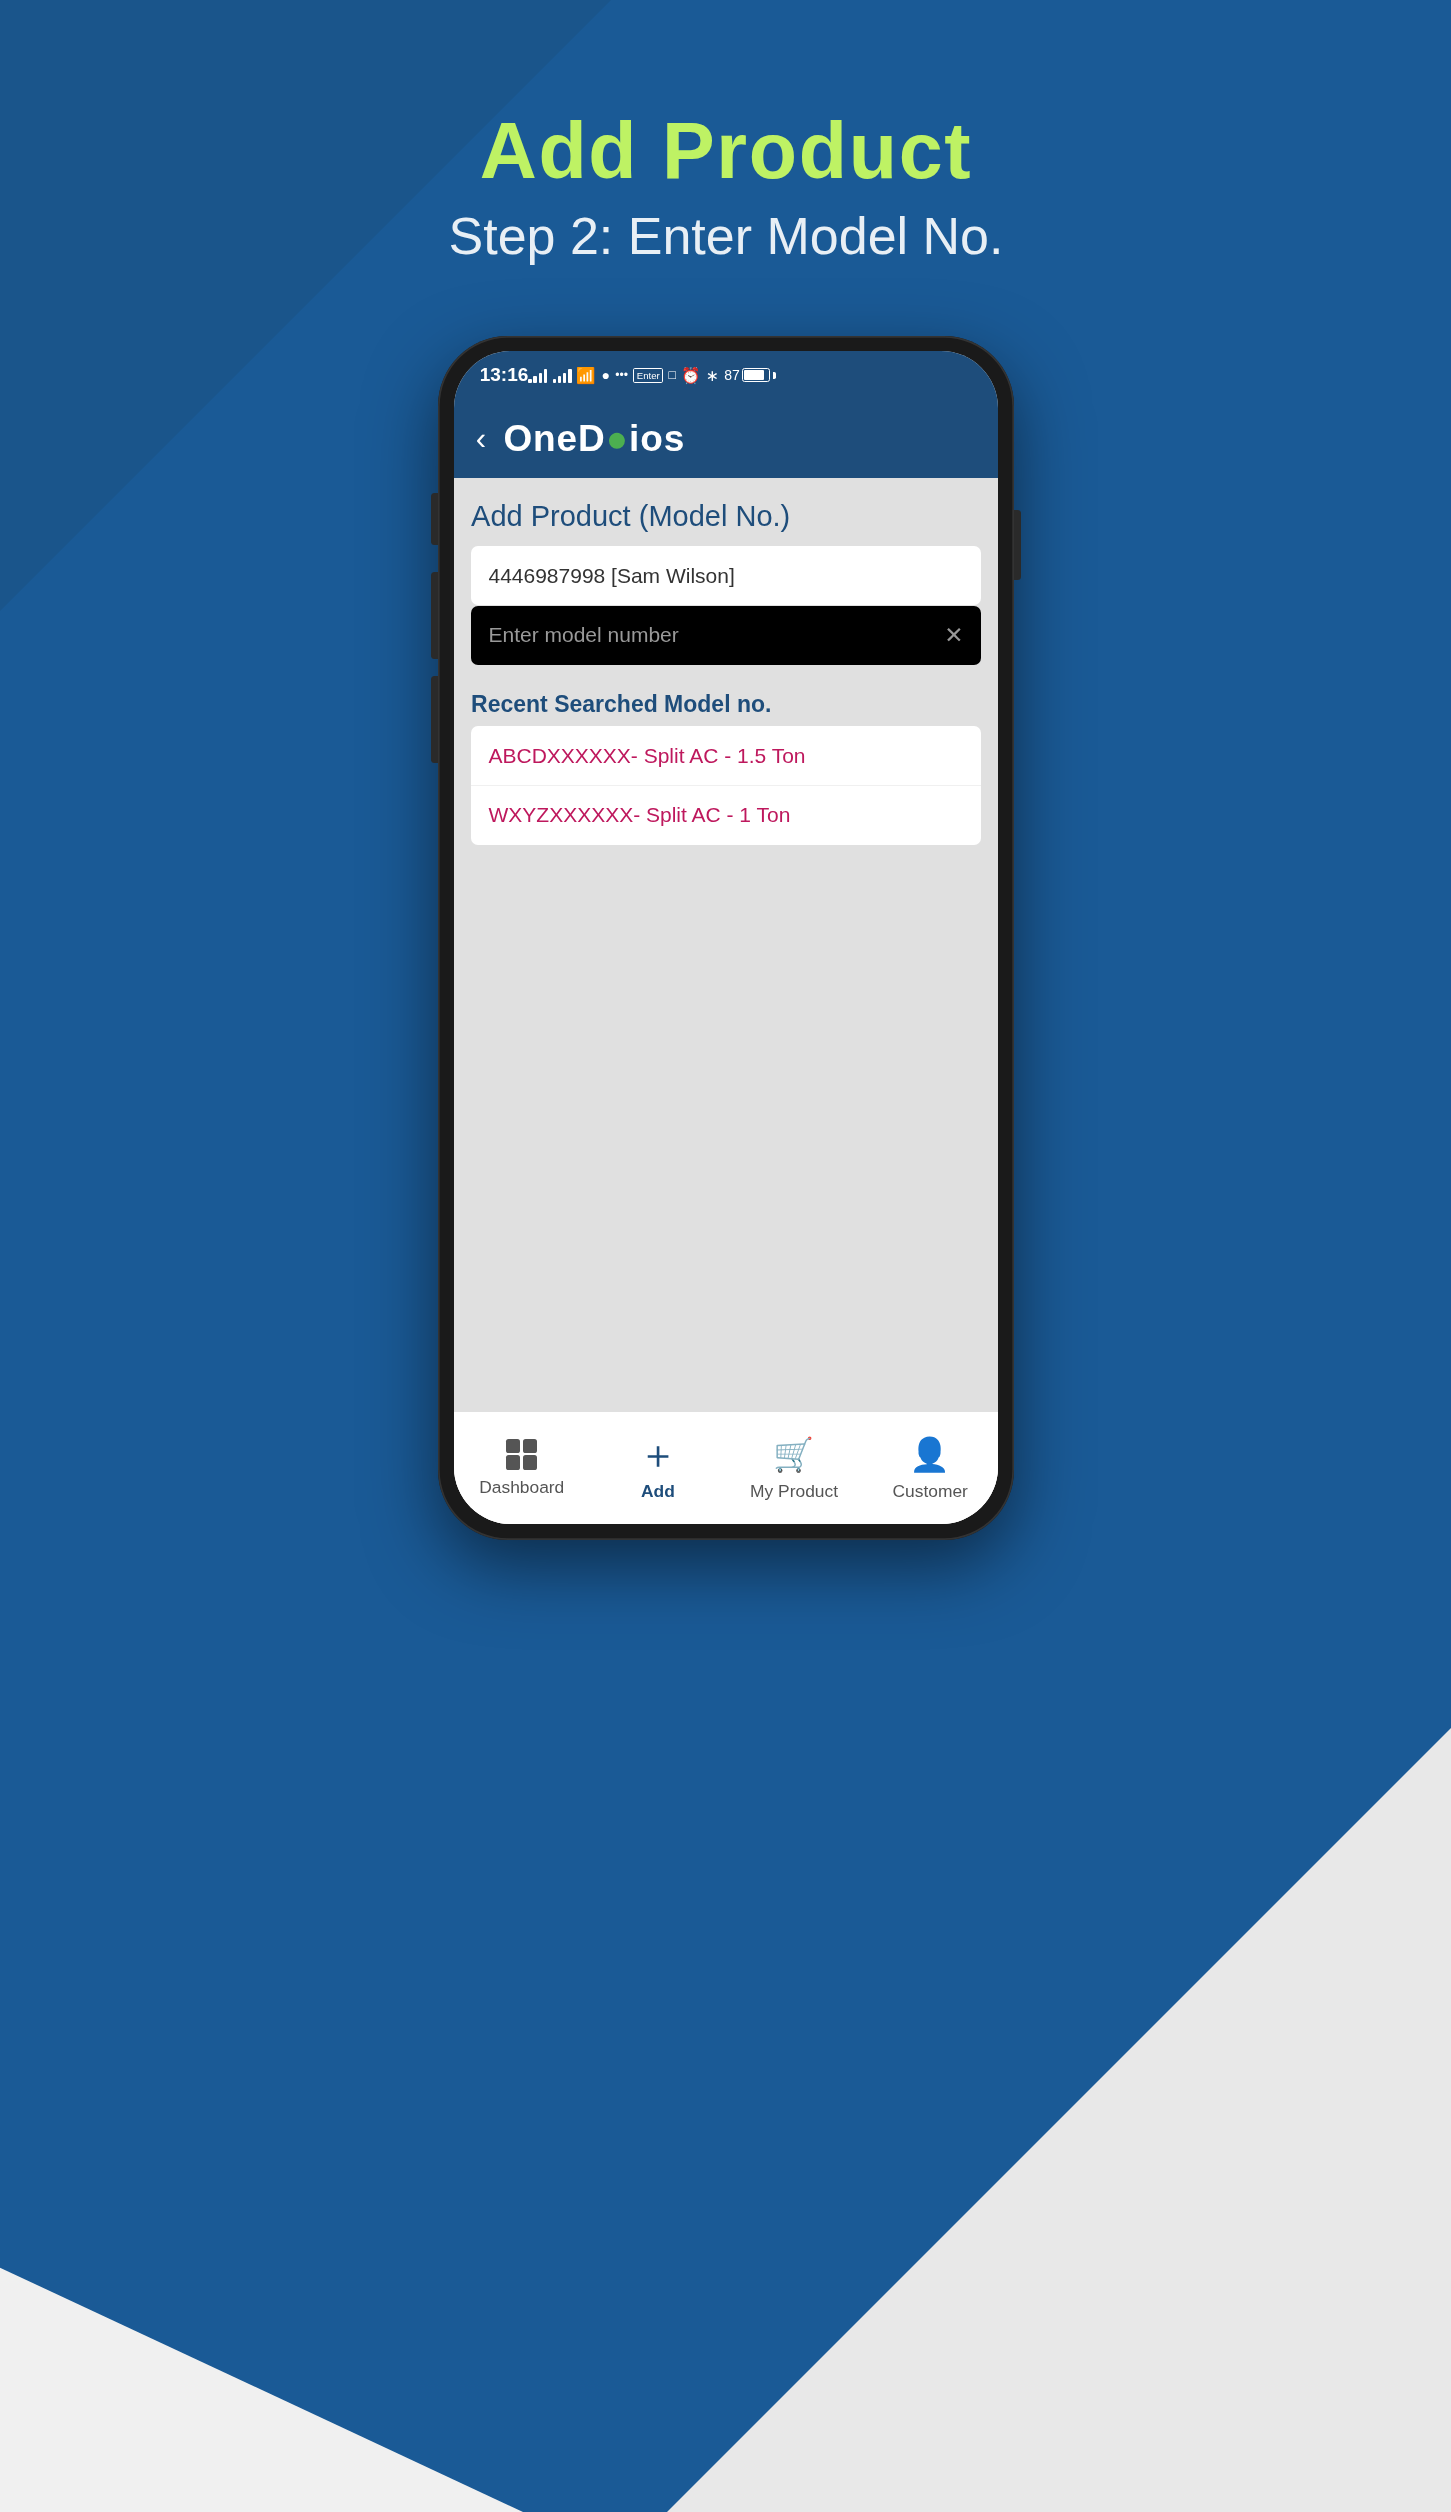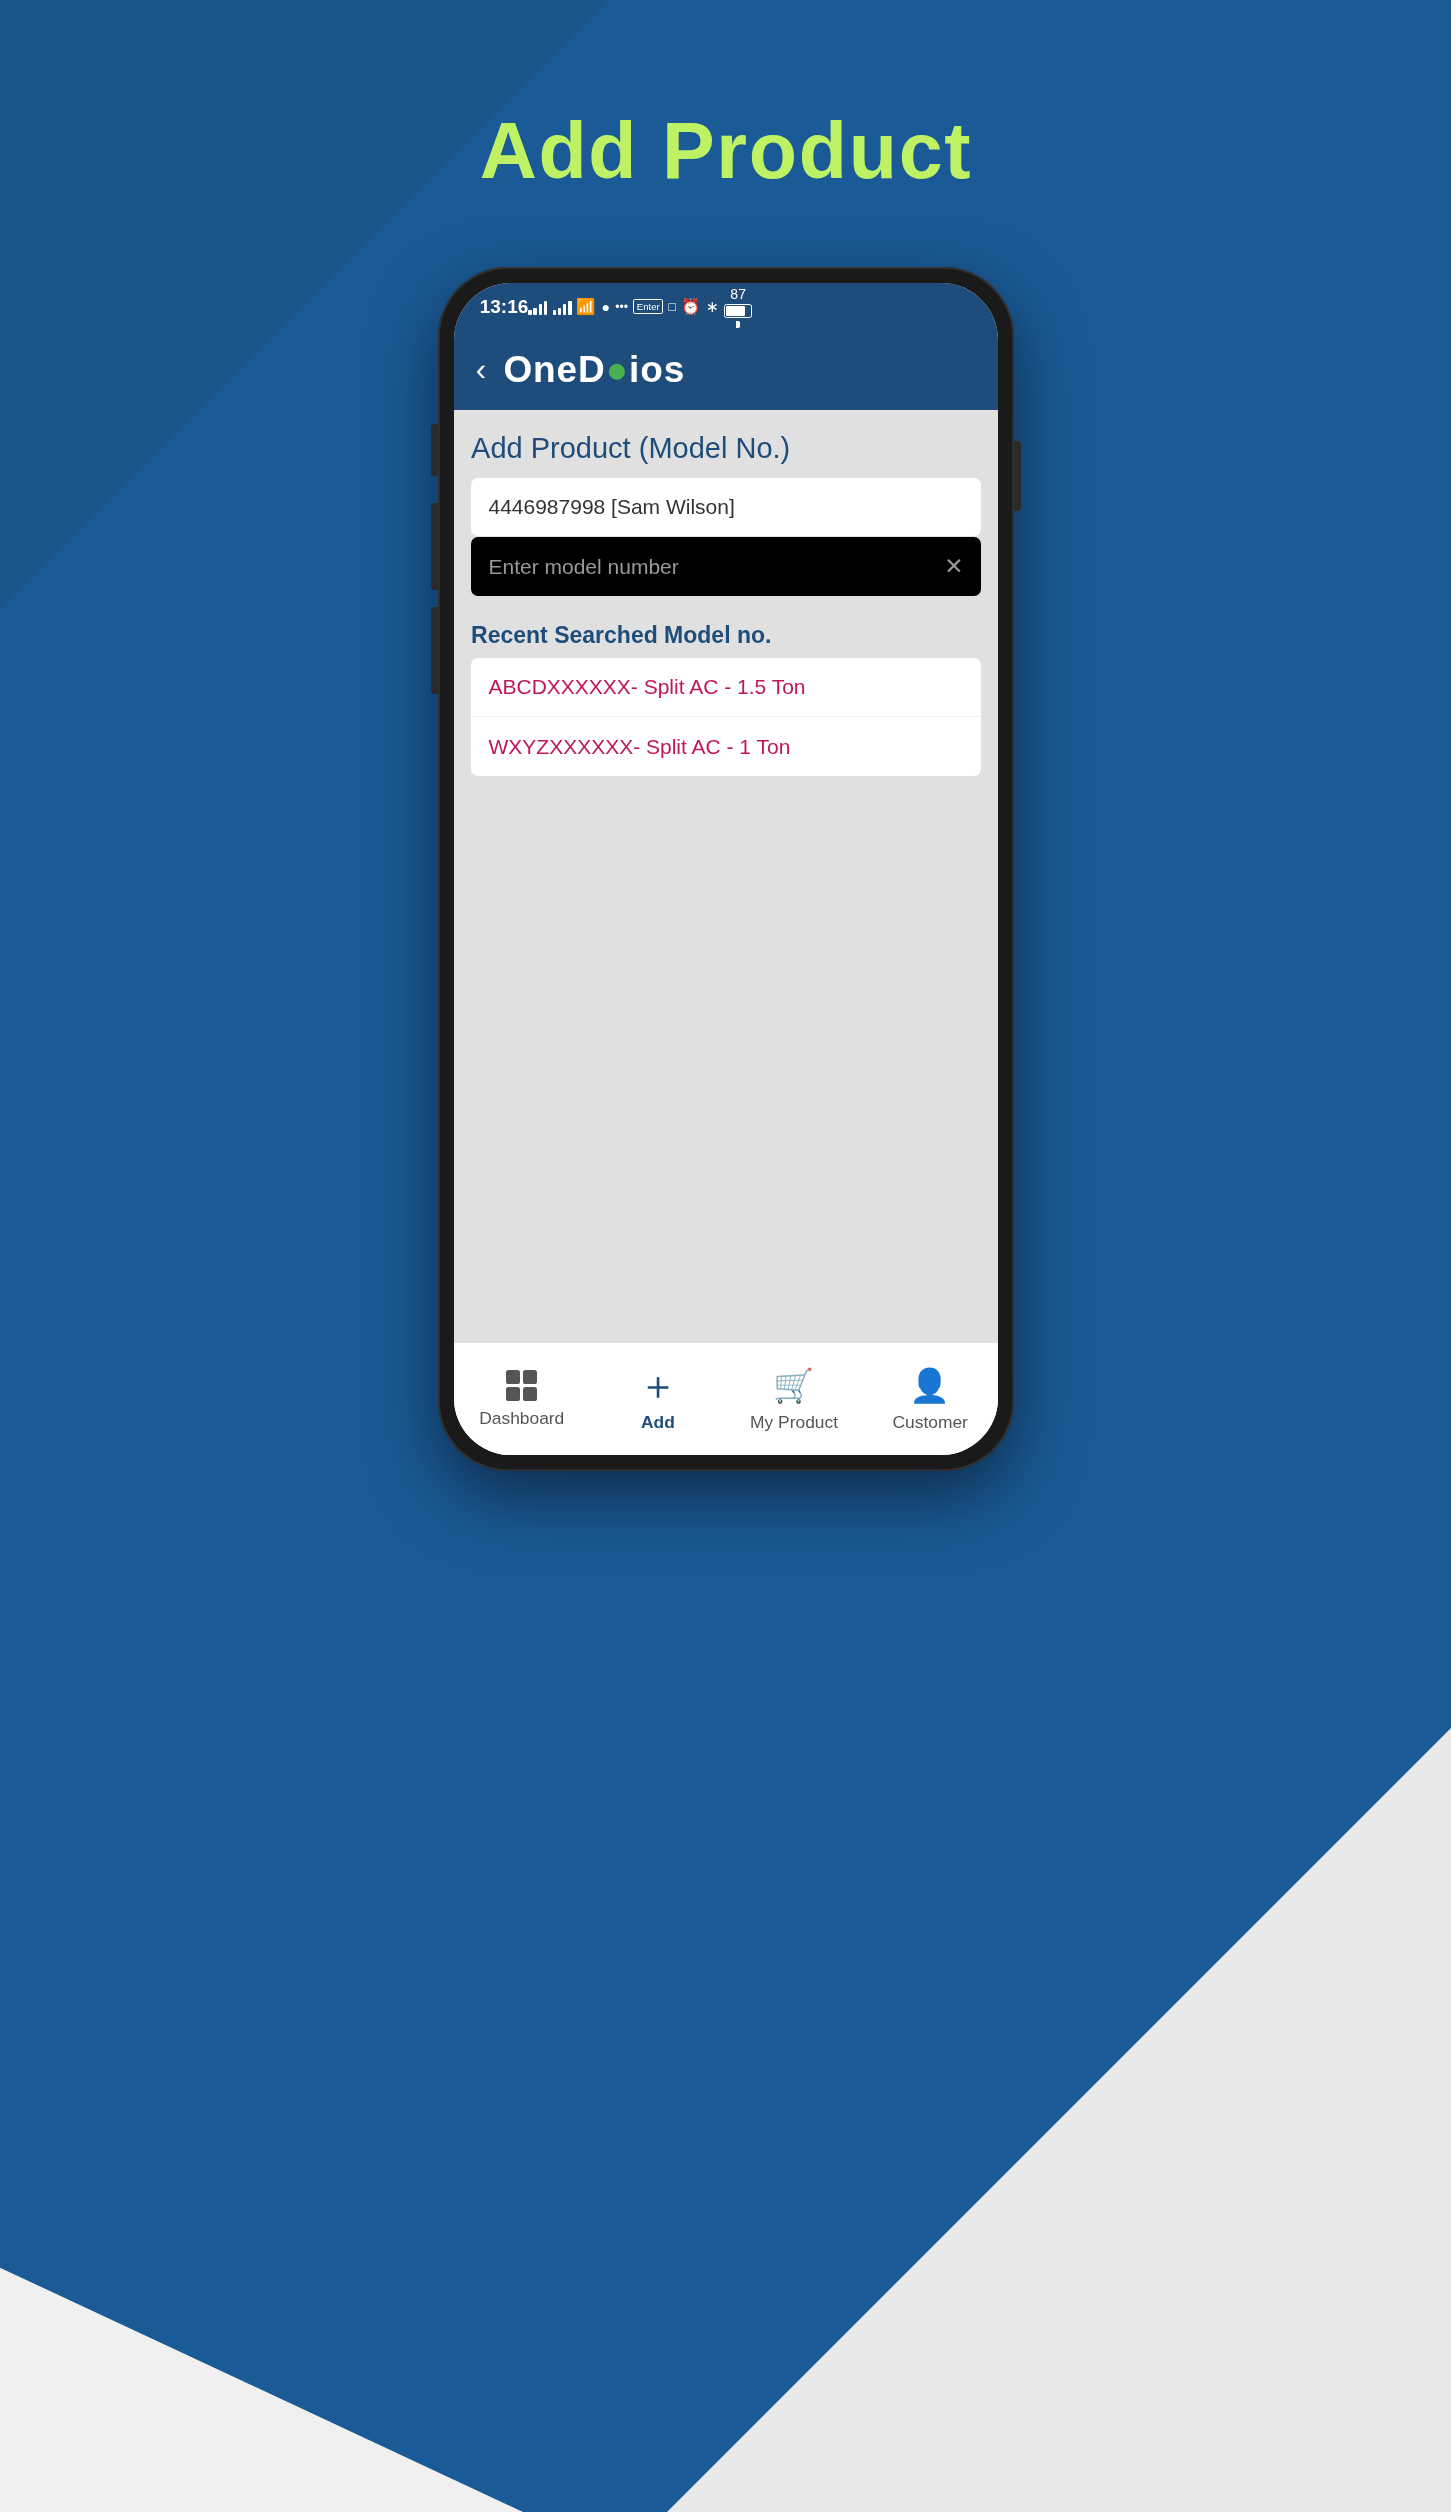--- a/index.html
+++ b/index.html
@@ -131,21 +131,20 @@
 
     .status-icon {
       color: white;
       font-size: 15.7px;
     }
 
     .battery-icon {
       display: flex;
       align-items: center;
       gap: 2.6px;
-      flex-direction: column;
     }
 
     .battery-body {
       width: 28px;
       height: 14px;
       border: 1.7px solid white;
       border-radius: 2.6px;
       position: relative;
       display: flex;
       align-items: center;
@@ -428,20 +427,21 @@
   </style>
 </head>
 <body>
 
 <div class="bg-shape-1"></div>
 <div class="bg-shape-2"></div>
 <div class="bg-shape-3"></div>
 
 <div class="page-header">
   <div class="page-title">Add Product</div>
+  <div class="page-subtitle">Step 2: Enter Model No.</div>
 </div>
 
 <div class="phone-wrapper">
   <div class="phone-frame">
 
     <div class="phone-side-btn"></div>
     <div class="phone-side-btn-2"></div>
     <div class="phone-side-btn-3"></div>
     <div class="phone-side-btn-4"></div>
 

